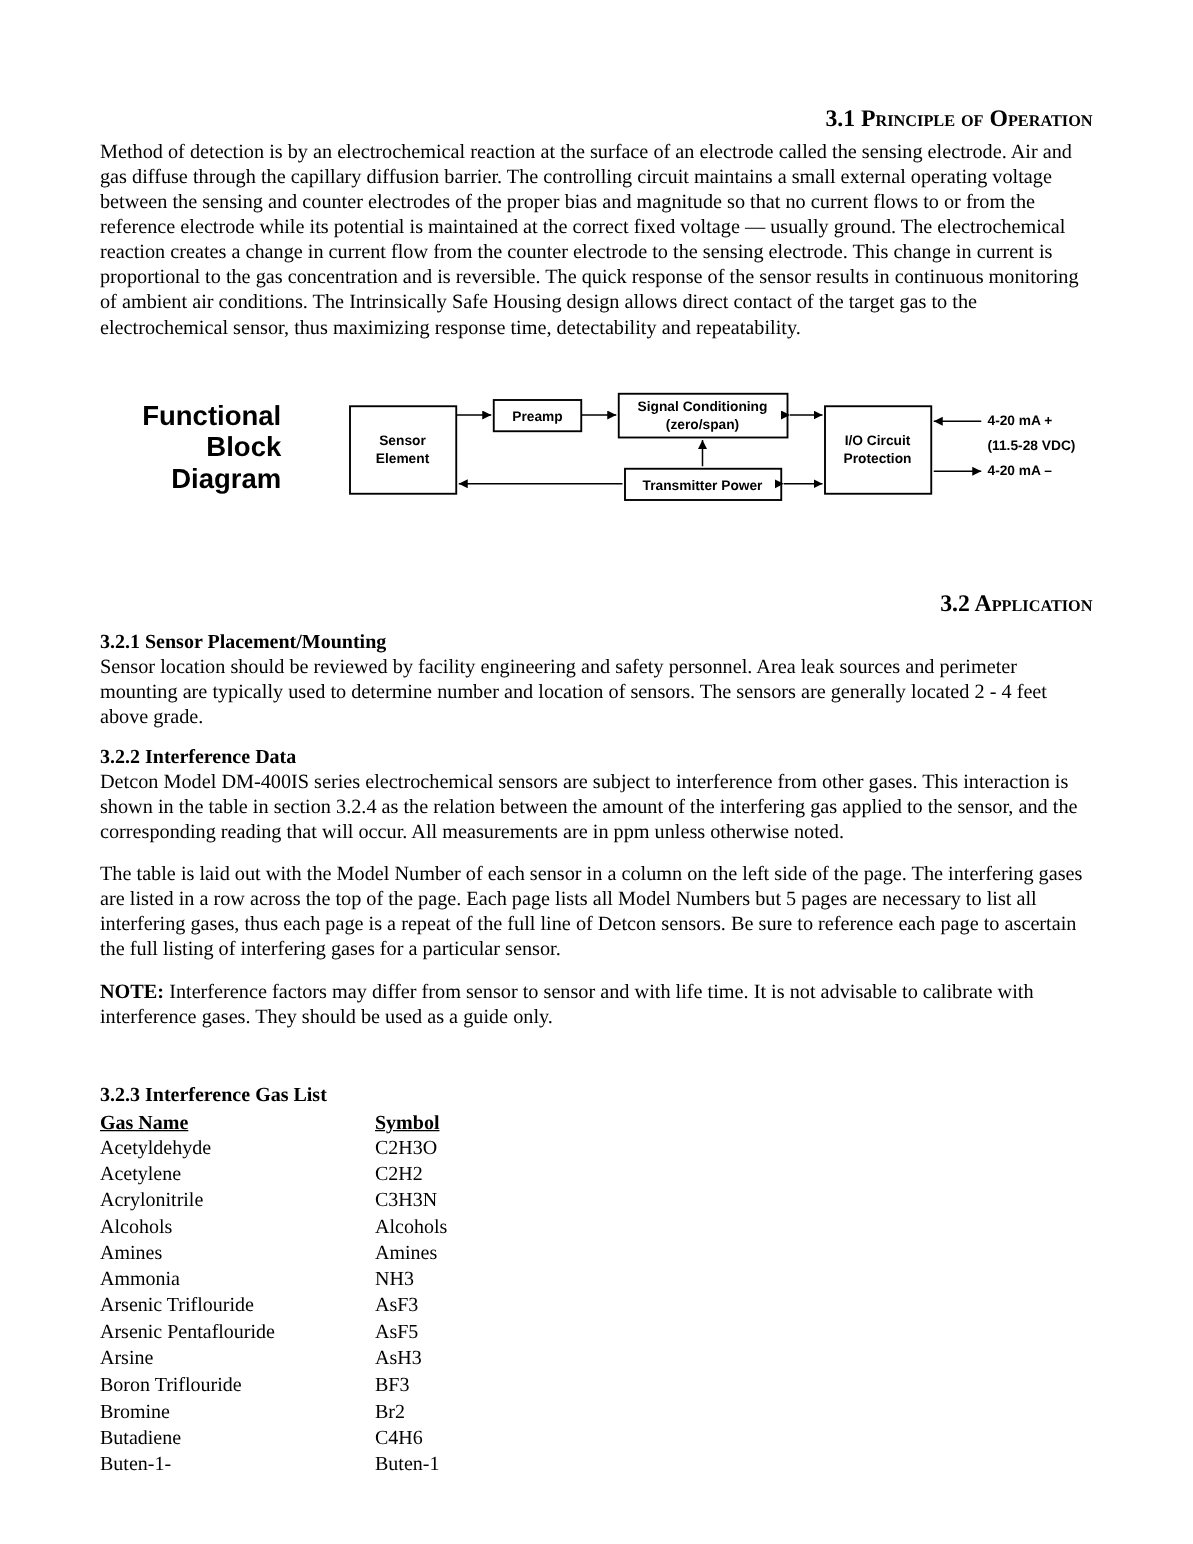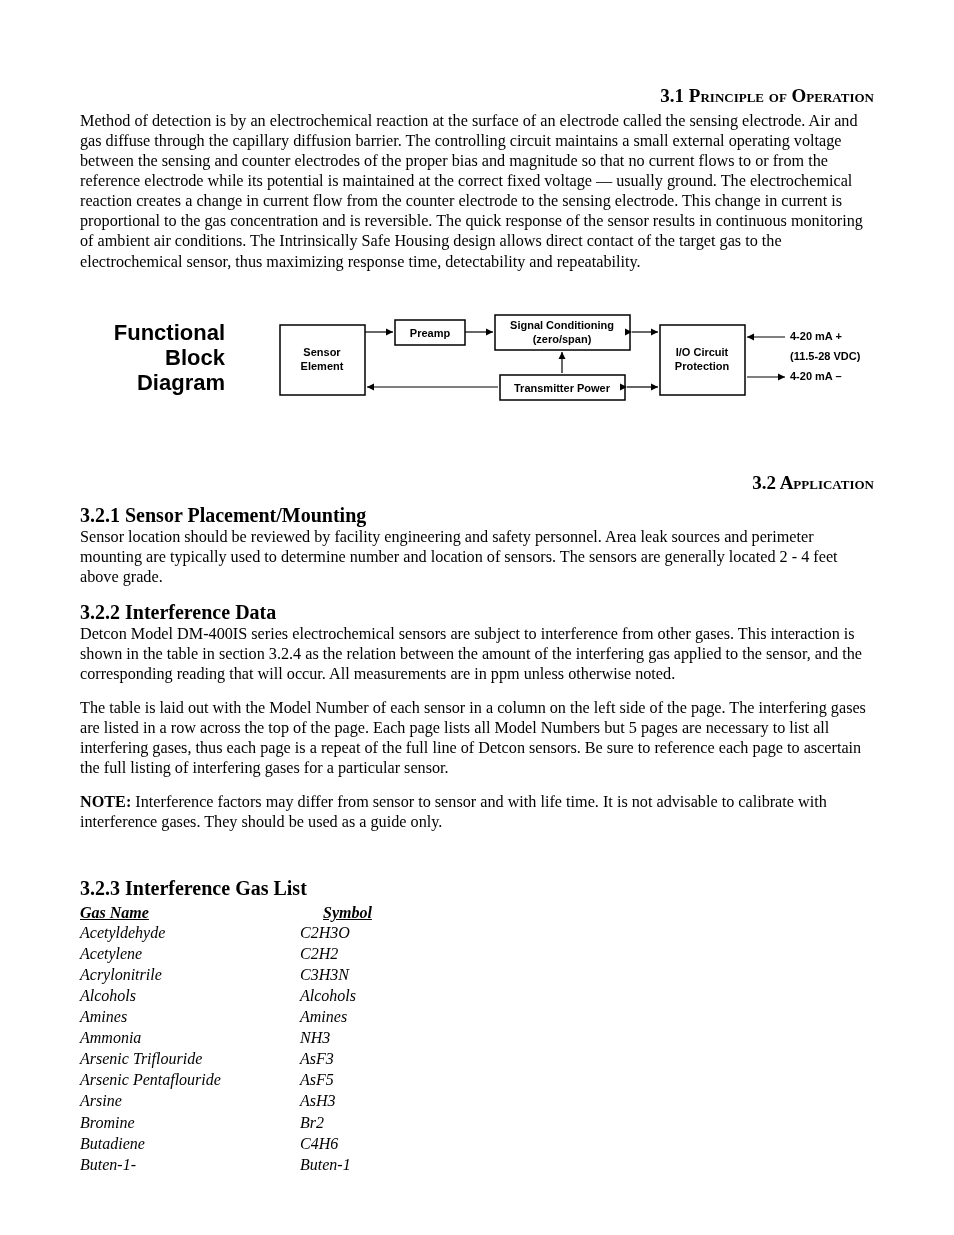--- a/index.html
+++ b/index.html
@@ -31,54 +31,52 @@
     letter-spacing: 0;
   }
   .body-text {
     font-size: 16.2px;
     line-height: 1.24;
     margin: 0 0 14px 0;
     text-align: left;
   }
   .sub-heading {
     font-weight: bold;
-    font-size: 20px;
+    font-size: 16px;
     margin: 10px 0 0 0;
   }
   .note-label {
     font-weight: bold;
   }
   .gap1 { height: 18px; }
   .gap2 { height: 48px; }
   .gap3 { height: 20px; }
 
   
   .diagram {
     margin: 6px 0 0 0;
   }
 
   
   .gas-table {
     margin-top: 4px;
-    font-style: italic;
   }
   .gas-header {
     display: flex;
   }
   .gas-col-name {
     width: 220px;
     font-weight: bold;
     text-decoration: underline;
     font-size: 16px;
   }
   .gas-col-sym {
     font-weight: bold;
     text-decoration: underline;
     font-size: 16px;
-    margin-left: 23px;
   }
   .gas-row {
     display: flex;
     font-size: 16px;
     line-height: 1.32;
   }
   .gas-row .c1 { width: 220px; }
   .gas-row .c2 { }
 
   .svg-box {
@@ -209,20 +207,24 @@
         </div>
         <div class="gas-row">
           <div class="c1">Arsenic Pentaflouride</div>
           <div class="c2">AsF5</div>
         </div>
         <div class="gas-row">
           <div class="c1">Arsine</div>
           <div class="c2">AsH3</div>
         </div>
         <div class="gas-row">
+          <div class="c1">Boron Triflouride</div>
+          <div class="c2">BF3</div>
+        </div>
+        <div class="gas-row">
           <div class="c1">Bromine</div>
           <div class="c2">Br2</div>
         </div>
         <div class="gas-row">
           <div class="c1">Butadiene</div>
           <div class="c2">C4H6</div>
         </div>
         <div class="gas-row">
           <div class="c1">Buten-1-</div>
           <div class="c2">Buten-1</div>

